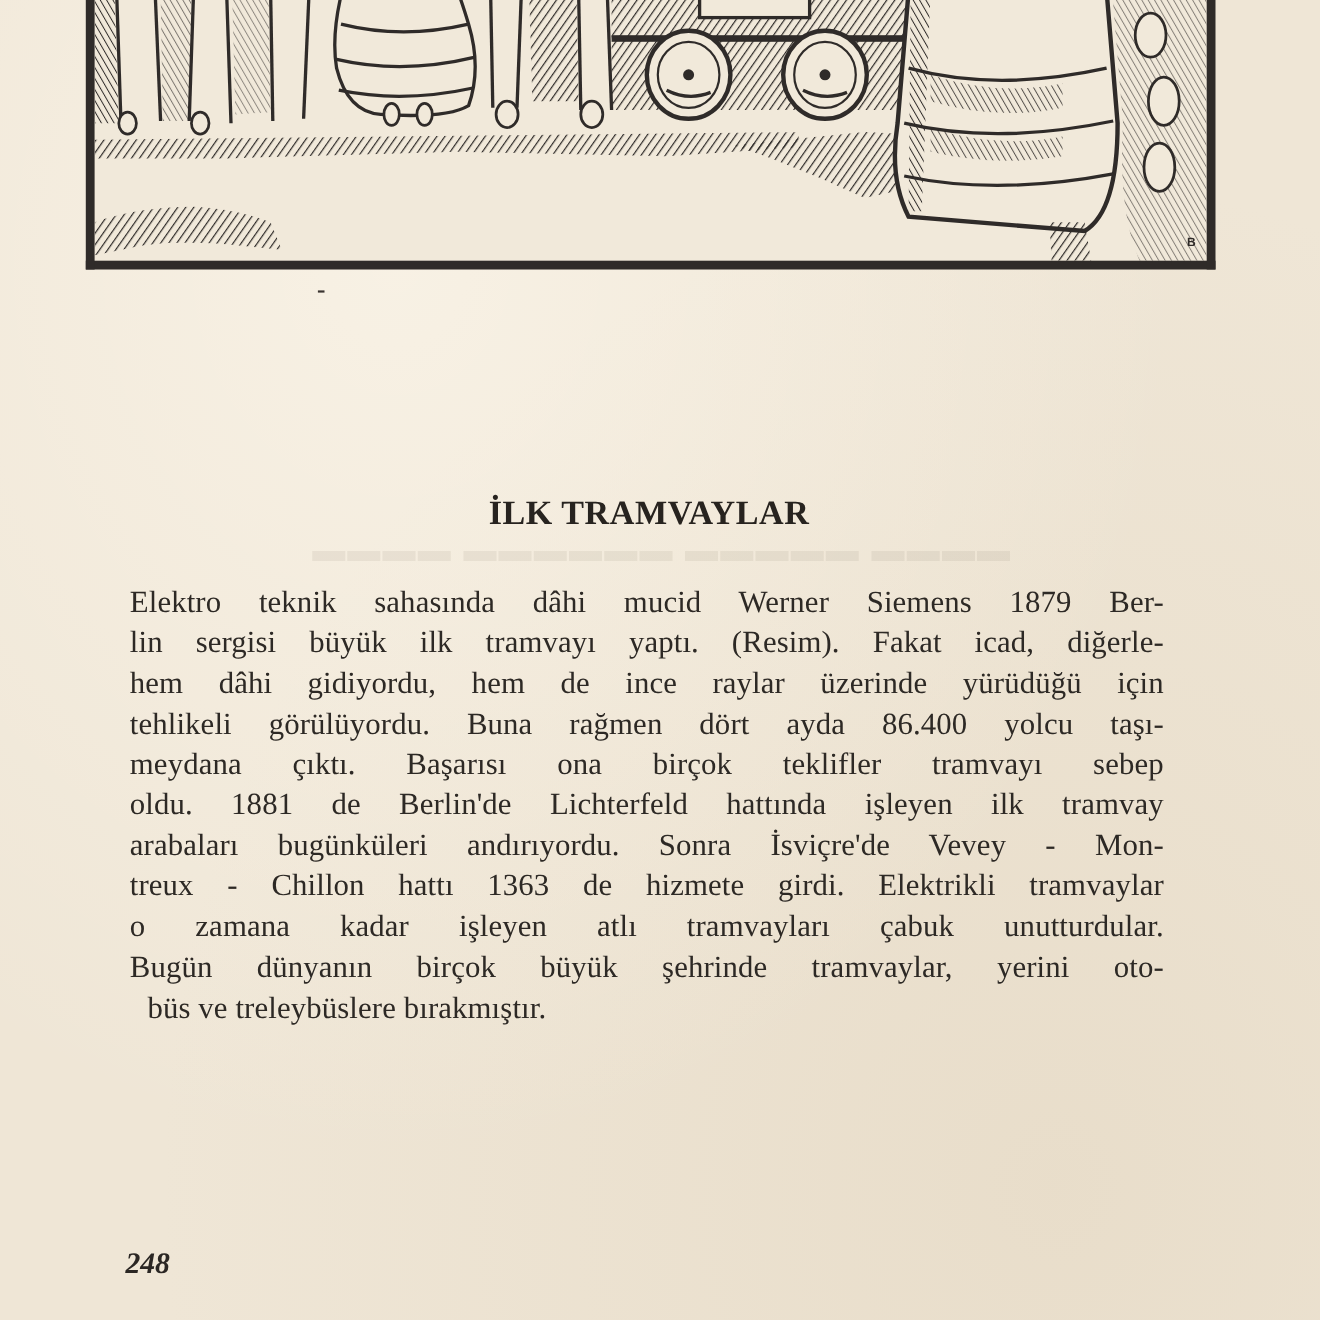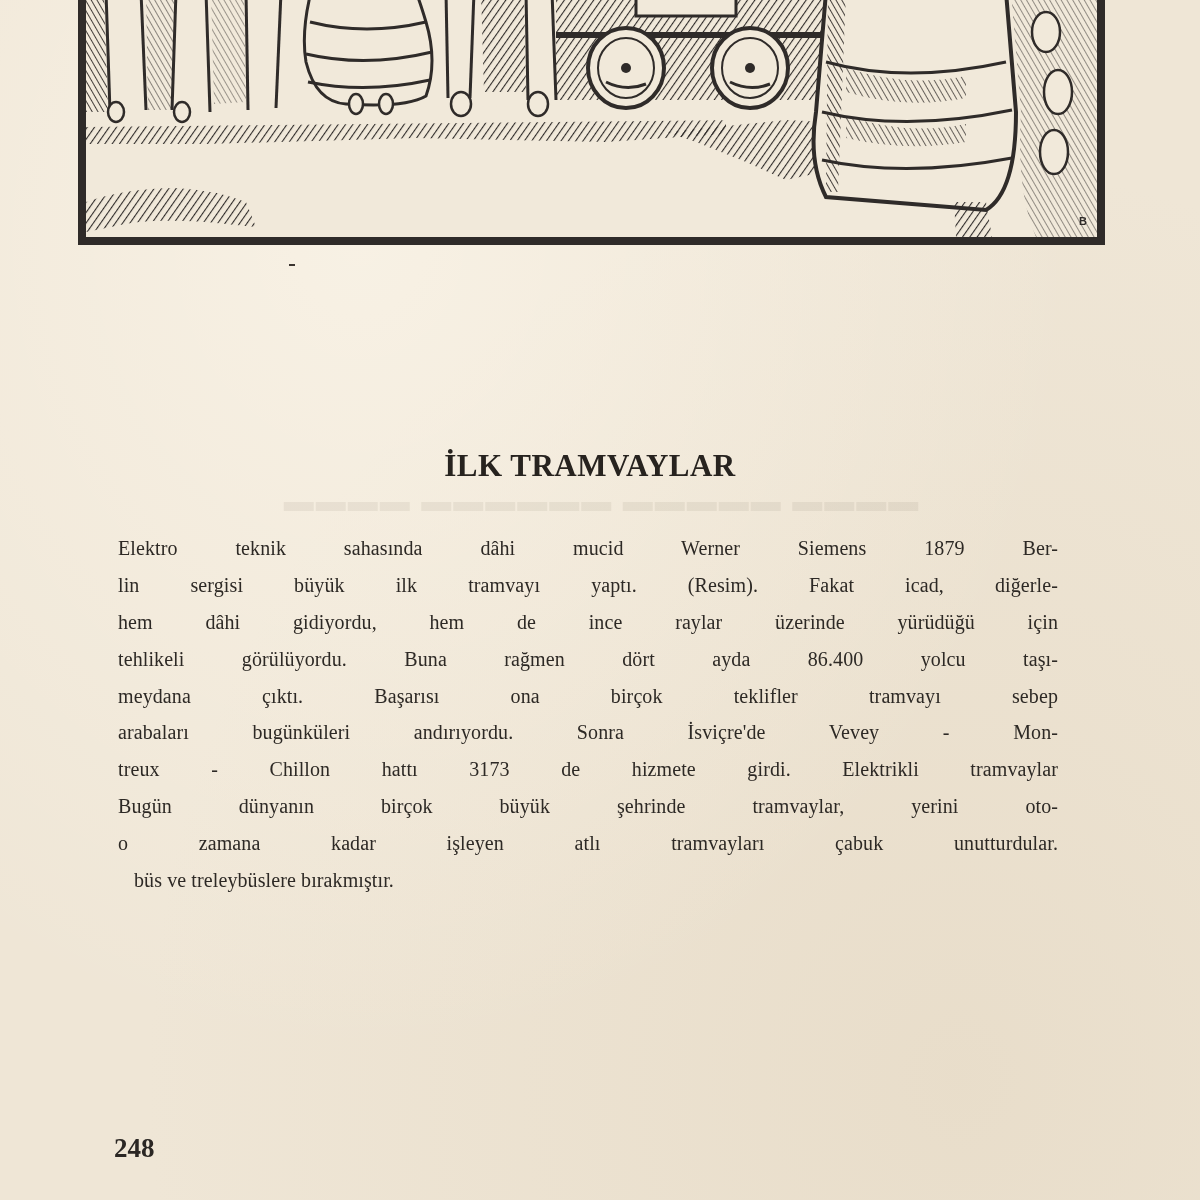--- a/index.html
+++ b/index.html
@@ -87,39 +87,40 @@
     .article-body {
       position: absolute;
       left: 118px;
       top: 530px;
       width: 940px;
     }
     .line {
       display: block;
       height: 36.9px;
       line-height: 36.9px;
-      font-size: 20px;
+      font-size: 28px;
       text-align: justify;
       text-align-last: justify;
       white-space: nowrap;
       color: #2d2925;
       letter-spacing: 0.1px;
     }
     .line.last {
       text-align-last: left;
       margin-left: 16px;
     }
     .page-number {
       position: absolute;
       left: 114px;
       top: 1133px;
       font-family: "Liberation Serif", serif;
       font-weight: bold;
       font-size: 27px;
       color: #2b2724;
+      font-style: italic;
     }
   </style>
 </head>
 <body>
 
 <div class="illustration">
   <svg width="1011" height="253" viewBox="0 0 1011 253">
     <defs>
       <pattern id="hatch" width="6" height="6" patternUnits="userSpaceOnUse" patternTransform="rotate(35)">
         <line x1="0" y1="0" x2="0" y2="6" stroke="#2f2b29" stroke-width="2.2"></line>
@@ -209,20 +210,21 @@
 <div class="bleed">▬▬▬▬ ▬▬▬▬▬ ▬▬▬▬▬▬ ▬▬▬▬</div>
 
 <div class="article-title">İLK TRAMVAYLAR</div>
 
 <div class="article-body">
   <span class="line">Elektro teknik sahasında dâhi mucid Werner Siemens 1879 Ber-</span>
   <span class="line">lin sergisi büyük ilk tramvayı yaptı. (Resim). Fakat icad, diğerle-</span>
   <span class="line">hem dâhi gidiyordu, hem de ince raylar üzerinde yürüdüğü için</span>
   <span class="line">tehlikeli görülüyordu. Buna rağmen dört ayda 86.400 yolcu taşı-</span>
   <span class="line">meydana çıktı. Başarısı ona birçok teklifler tramvayı sebep</span>
+  <span class="line">oldu. 1881 de Berlin'de Lichterfeld hattında işleyen ilk tramvay</span>
   <span class="line">arabaları bugünküleri andırıyordu. Sonra İsviçre'de Vevey - Mon-</span>
-  <span class="line">treux - Chillon hattı 3173 de hizmete girdi. Elektrikli tramvaylar</span>
+  <span class="line">treux - Chillon hattı 1363 de hizmete girdi. Elektrikli tramvaylar</span>
+  <span class="line">o zamana kadar işleyen atlı tramvayları çabuk unutturdular.</span>
   <span class="line">Bugün dünyanın birçok büyük şehrinde tramvaylar, yerini oto-</span>
-  <span class="line">o zamana kadar işleyen atlı tramvayları çabuk unutturdular.</span>
   <span class="line last">büs ve treleybüslere bırakmıştır.</span>
 </div>
 
 <div class="page-number">248</div>
 
 </body></html>

